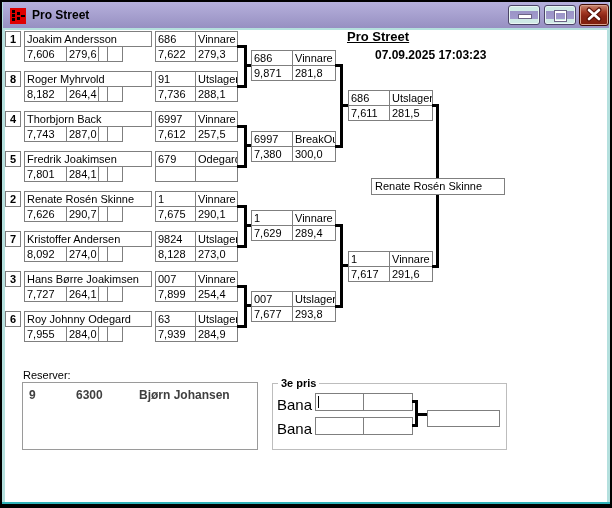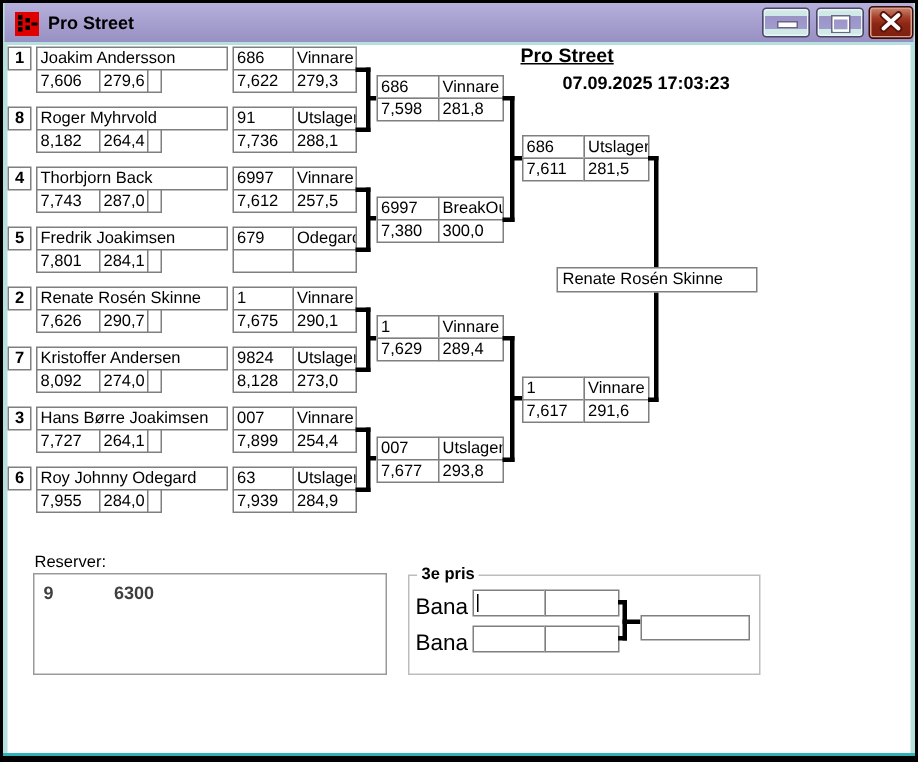--- a/index.html
+++ b/index.html
@@ -20,21 +20,21 @@
   .glyph-max{position:absolute;left:10px;top:5px;width:9px;height:7px;border:1px solid #fff;border-top-width:2px;box-shadow:0 0 0 1px #6b6485;}
   .cell{position:absolute;box-sizing:border-box;height:16px;border:1px solid #7f7f7f;background:#fff;
         font-size:11px;line-height:14px;padding:0 1px 0 2px;overflow:hidden;white-space:nowrap;color:#000;}
   .seedc{width:16px;font-weight:bold;text-align:center;padding:0;}
   .ln{position:absolute;background:#000;}
   .r1row,.b2{position:absolute;left:0;top:0;width:0;height:0;}
   
   .r1row .seed{left:5px;top:0;}
   .r1row .name{left:24px;top:0;width:128px;}
   .r1row .t{left:24px;top:15px;width:43px;}
-  .r1row .s{left:66px;top:15px;width:33px;}
+  .r1row .s{left:66px;top:15px;width:57px;}
   .r1row .x{left:98px;top:15px;width:10px;}
   .r1row .rc{left:155px;top:0;width:41px;}
   .r1row .rs{left:195px;top:0;width:43px;}
   .r1row .rt{left:155px;top:15px;width:41px;}
   .r1row .rsp{left:195px;top:15px;width:43px;}
   
   .b2 .c1{left:0;top:0;width:42px;}
   .b2 .c2{left:41px;top:0;width:44px;}
   .b2 .c3{left:0;top:15px;width:42px;}
   .b2 .c4{left:41px;top:15px;width:44px;}
@@ -189,21 +189,21 @@
 <div class="ln" style="left:244px;top:205px;width:3px;height:43px"></div>
 <div class="ln" style="left:244px;top:224px;width:7px;height:3px"></div>
 <div class="ln" style="left:237px;top:285px;width:10px;height:3px"></div>
 <div class="ln" style="left:237px;top:325px;width:10px;height:3px"></div>
 <div class="ln" style="left:244px;top:285px;width:3px;height:43px"></div>
 <div class="ln" style="left:244px;top:304px;width:7px;height:3px"></div>
 
 <div class="b2" style="left:251px;top:50px">
   <div class="cell c1">686</div>
   <div class="cell c2">Vinnare</div>
-  <div class="cell c3">7,598</div>
+  <div class="cell c3">9,871</div>
   <div class="cell c4">281,8</div>
 </div>
 <div class="b2" style="left:251px;top:131px">
   <div class="cell c1">6997</div>
   <div class="cell c2">BreakOut</div>
   <div class="cell c3">7,380</div>
   <div class="cell c4">300,0</div>
 </div>
 <div class="b2" style="left:251px;top:210px">
   <div class="cell c1">1</div>
@@ -243,20 +243,21 @@
 <div class="ln" style="left:432px;top:104px;width:7px;height:3px"></div>
 <div class="ln" style="left:432px;top:265px;width:7px;height:3px"></div>
 <div class="ln" style="left:436px;top:104px;width:3px;height:164px"></div>
 
 <div class="winner">Renate Rosén Skinne</div>
 
 <div class="res-label">Reserver:</div>
 <div class="res-box">
   <span class="res-entry" style="left:6px">9</span>
   <span class="res-entry" style="left:53px">6300</span>
+  <span class="res-entry" style="left:116px">Bjørn Johansen</span>
 </div>
 
 <div class="group"></div>
 <div class="group-legend">3e pris</div>
 <div class="lane-label" style="left:277px;top:396px">Bana 1</div>
 <div class="lane-label" style="left:277px;top:420px">Bana 2</div>
 <div class="cell bana" style="left:315px;top:393px;width:49px"></div>
 <div class="cell bana" style="left:363px;top:393px;width:50px"></div>
 <div class="caret"></div>
 <div class="cell bana" style="left:315px;top:417px;width:49px"></div>

